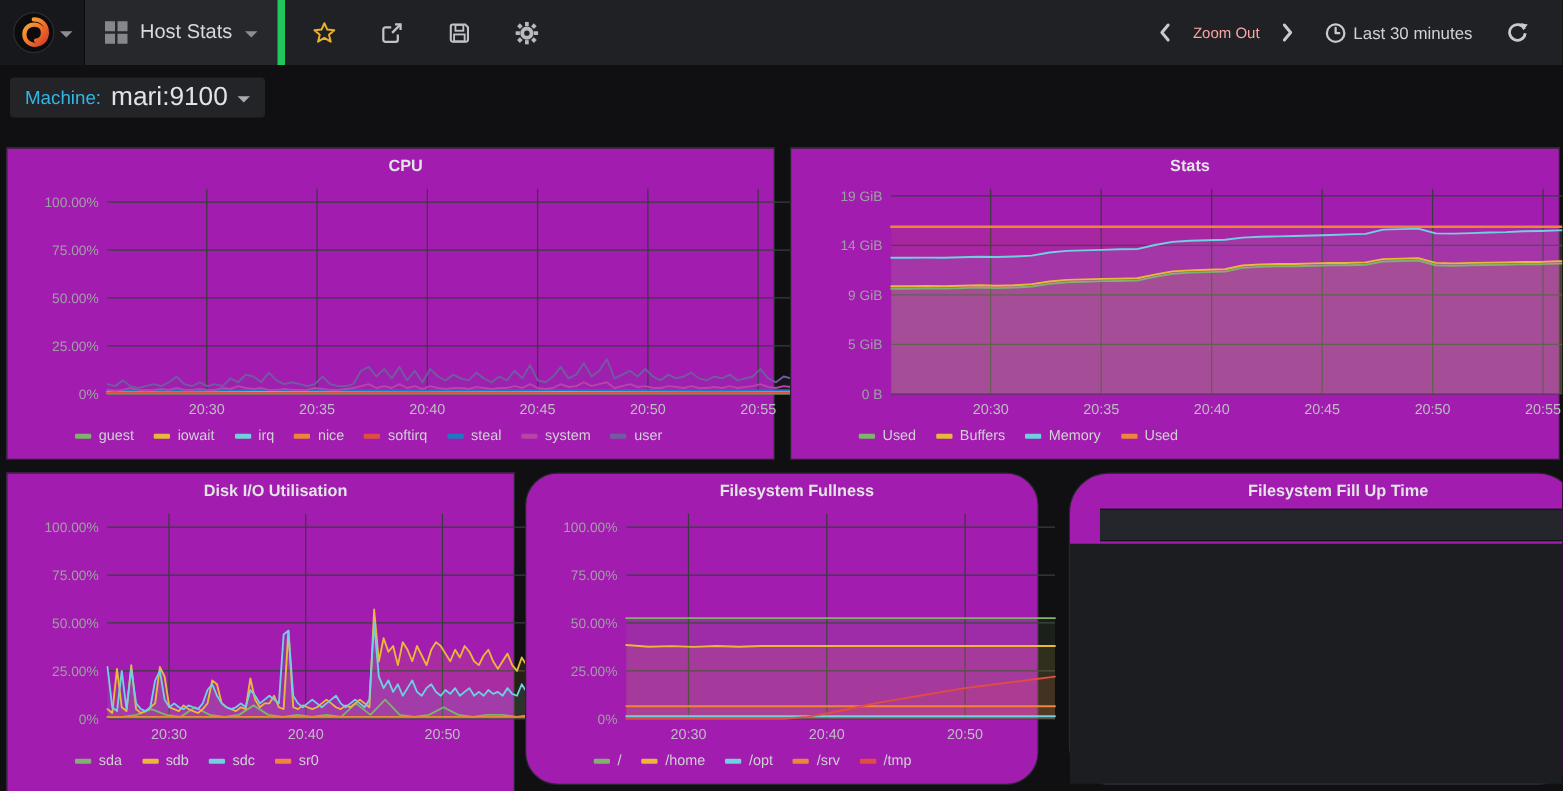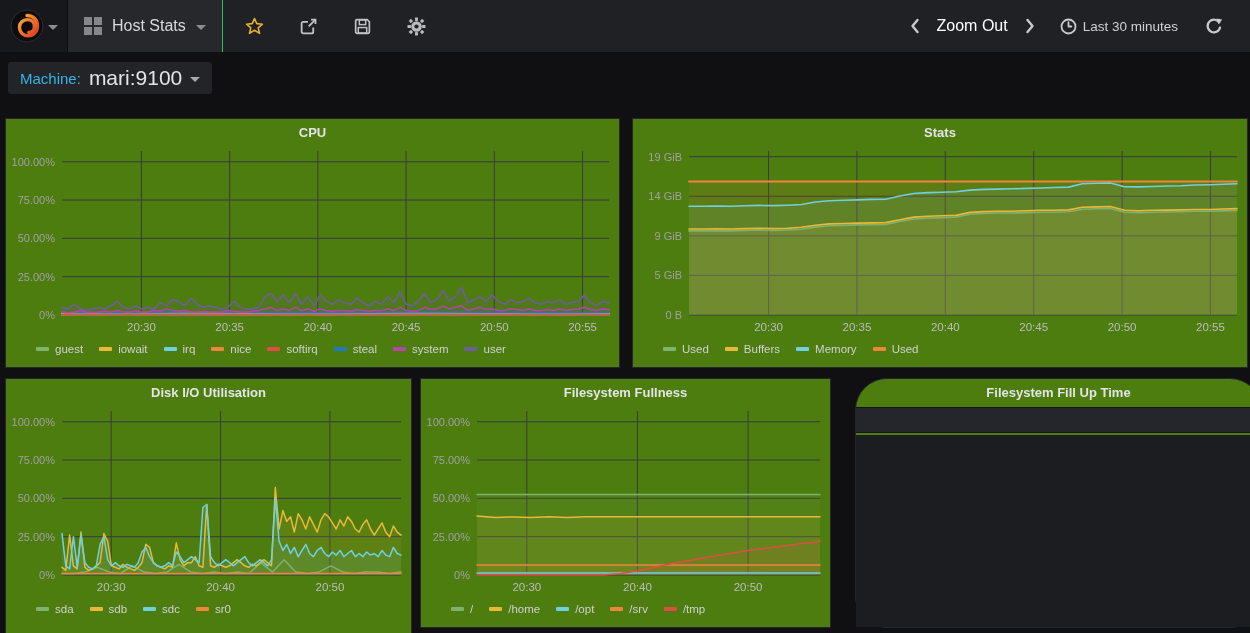--- a/index.html
+++ b/index.html
@@ -3,37 +3,37 @@
 <meta charset="utf-8">
 <style>
   * { margin:0; padding:0; box-sizing:border-box; }
   html,body { background:#101012; }
   body { font-family:"Liberation Sans", sans-serif; }
   #app { position:relative; width:1250px; height:633px; background:#101012; overflow:hidden; }
 
   
   .navbar { position:absolute; left:0; top:0; width:1250px; height:52px; background:#1f2124; display:flex; align-items:center; }
   .logo-cell { width:68px; height:52px; background:#17181b; border-right:1px solid #0d0d0f; display:flex; align-items:center; justify-content:center; gap:4px; cursor:pointer; }
-  .dash-cell { height:52px; background:#27282c; border-right:1px solid #22c55e; display:flex; align-items:center; padding:0 16px; gap:10px; cursor:pointer; }
+  .dash-cell { height:52px; background:#27282c; border-right:6px solid #22c55e; display:flex; align-items:center; padding:0 16px; gap:10px; cursor:pointer; }
   .dash-title { color:#d8d9da; font-size:16px; }
   .caret { width:0; height:0; border-left:5px solid transparent; border-right:5px solid transparent; border-top:5px solid #8d8e91; margin-top:2px; }
   .nav-actions { display:flex; align-items:center; gap:14px; padding:0 12px; }
   .nav-icon-btn { width:40px; height:40px; display:flex; align-items:center; justify-content:center; cursor:pointer; }
   .nav-right { margin-left:auto; display:flex; align-items:center; gap:10px; padding-right:16px; }
-  .nav-text { color:#ffffff; font-size:16px; cursor:pointer;text-align:right; }
+  .nav-text { color:#fca5a5; font-size:12px; cursor:pointer;text-align:right; }
   .time-btn { display:flex; align-items:center; gap:6px; cursor:pointer; }
   .time-label { color:#d0d1d3; font-size:13.5px; }
 
   
   .submenu { position:absolute; left:8px; top:62px; height:32px; background:#222428; border-radius:3px; display:flex; align-items:center; padding:0 12px; gap:8px; cursor:pointer; }
   .submenu .var-label { color:#33b5e5; font-size:15px; }
   .submenu .var-value { color:#e2e3e4; font-size:21px; }
 
   
-  .panel { position:absolute; background:#4d7c0f; border:1px solid #26272c; }
+  .panel { position:absolute; background:#a21caf; border:1px solid #26272c;padding-left:24px; }
   .panel-title { height:26px; display:flex; align-items:center; justify-content:center; color:#e3e4e6; font-size:13px; font-weight:bold; cursor:pointer; }
   svg.chart { display:block; }
   .legend { display:flex; align-items:flex-start; gap:16px; padding:4px 0 0 30px; }
   .legend-item { display:flex; align-items:center; gap:6px; cursor:pointer; }
   .legend-swatch { width:13px; height:4px; border-radius:1px; display:inline-block; }
   .legend-label { color:#d0d1d3; font-size:11.5px; }
 
   
   .table-stripe { height:26px; margin-top:2px; background:#24262b; border-top:1px solid #141518; border-bottom:1px solid #141518; }
   .table-body { position:absolute; left:0; right:0; bottom:0; top:56px; background:#1b1d21; }
@@ -323,21 +323,21 @@
           <i class="legend-swatch" style="background: rgb(110, 208, 224);"></i>
           <span class="legend-label">sdc</span>
         </span>
         <span class="legend-item">
           <i class="legend-swatch" style="background: rgb(239, 132, 60);"></i>
           <span class="legend-label">sr0</span>
         </span>
       </div>
   </div>
 
-  <div class="panel" style="left:420px; top:378px; width:411px; height:250px;">
+  <div class="panel" style="left:420px; top:378px; width:411px; height:250px;border-radius:26px;">
     <div class="panel-title">Filesystem Fullness</div>
     <svg class="chart" width="409" height="194" viewBox="0 0 409 194">
         <line x1="56" y1="16.728971962616825" x2="399" y2="16.728971962616825" stroke="#3a3b40" stroke-width="1"></line>
         <text x="49" y="20.728971962616825" fill="#9fa0a4" font-size="11" text-anchor="end">100.00%</text>
         <line x1="56" y1="55.04672897196262" x2="399" y2="55.04672897196262" stroke="#3a3b40" stroke-width="1"></line>
         <text x="49" y="59.04672897196262" fill="#9fa0a4" font-size="11" text-anchor="end">75.00%</text>
         <line x1="56" y1="93.3644859813084" x2="399" y2="93.3644859813084" stroke="#3a3b40" stroke-width="1"></line>
         <text x="49" y="97.3644859813084" fill="#9fa0a4" font-size="11" text-anchor="end">50.00%</text>
         <line x1="56" y1="131.6822429906542" x2="399" y2="131.6822429906542" stroke="#3a3b40" stroke-width="1"></line>
         <text x="49" y="135.6822429906542" fill="#9fa0a4" font-size="11" text-anchor="end">25.00%</text>

